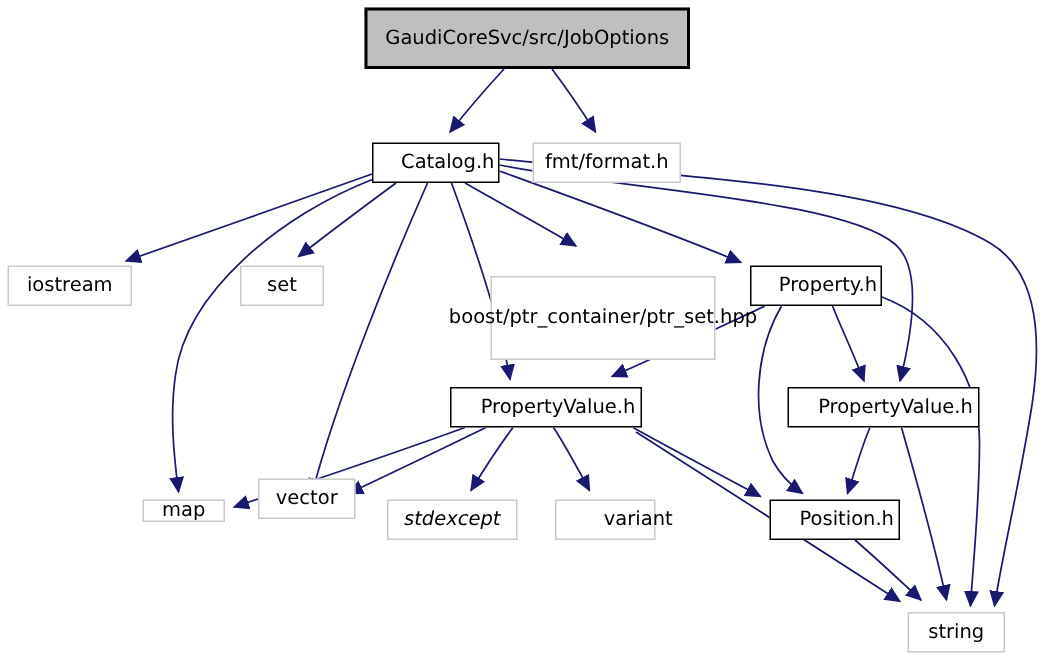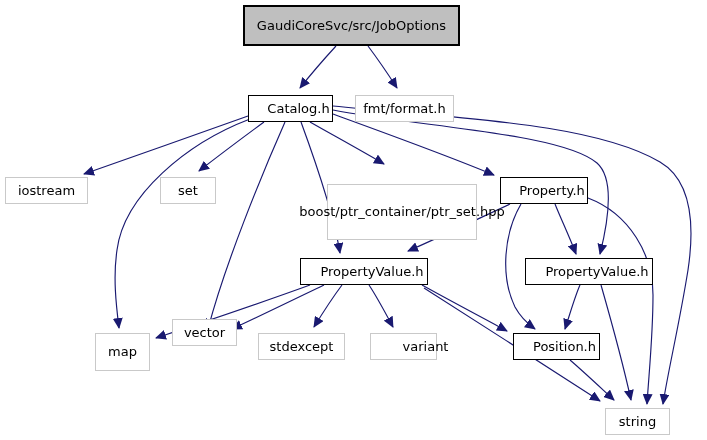--- a/index.html
+++ b/index.html
@@ -83,27 +83,27 @@
       </div>
       <div class="node node--link" style="left: 500px; top: 177px; width: 88px; height: 27px;">
         <span>Property.h</span>
       </div>
       <div class="node node--link" style="left: 300px; top: 258px; width: 128px; height: 27px;">
         <span>PropertyValue.h</span>
       </div>
       <div class="node node--link" style="left: 525px; top: 258px; width: 128px; height: 27px;">
         <span>PropertyValue.h</span>
       </div>
-      <div class="node node--plain" style="left: 95px; top: 333px; width: 55px; height: 38px;">
+      <div class="node node--plain" style="left: 95px; top: 333px; width: 55px; height: 15px;">
         <span>map</span>
       </div>
       <div class="node node--plain" style="left: 172px; top: 319px; width: 65px; height: 27px;">
         <span>vector</span>
       </div>
-      <div class="node node--plain" style="left: 258px; top: 333px; width: 87px; height: 27px;">
+      <div class="node node--plain" style="left: 258px; top: 333px; width: 87px; height: 27px; font-style: italic;">
         <span>stdexcept</span>
       </div>
       <div class="node node--plain" style="left: 370px; top: 333px; width: 67px; height: 27px; padding-left: 44px;">
         <span>variant</span>
       </div>
       <div class="node node--link" style="left: 513px; top: 333px; width: 87px; height: 27px;">
         <span>Position.h</span>
       </div>
       <div class="node node--plain" style="left: 605px; top: 408px; width: 65px; height: 27px;">
         <span>string</span>

